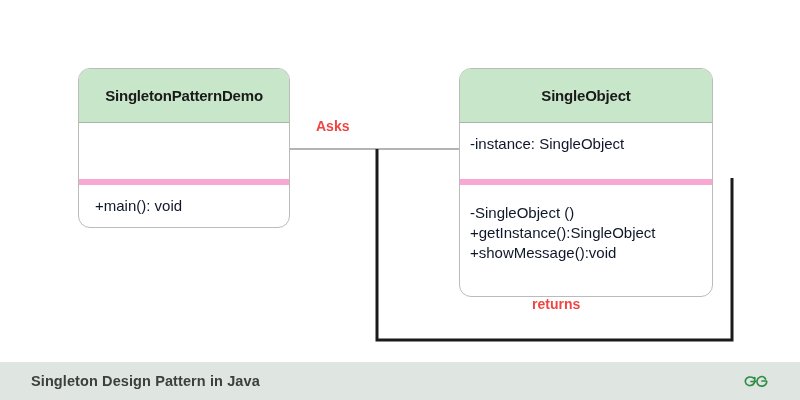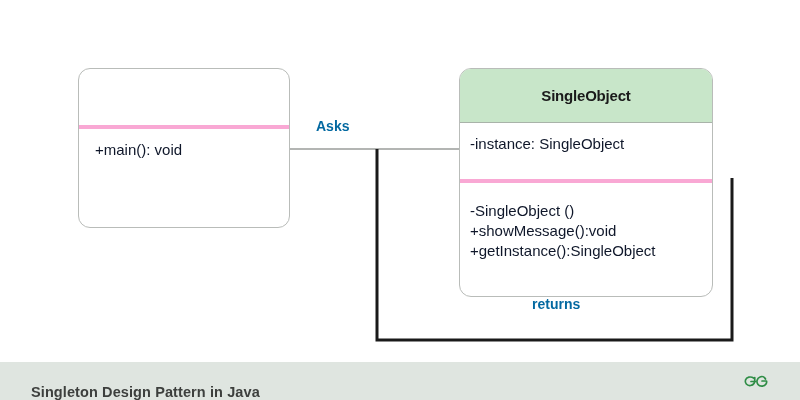--- a/index.html
+++ b/index.html
@@ -47,21 +47,21 @@
     justify-content: center;
     font-weight: bold;
     color: #1a1a1a;
     letter-spacing: -0.2px;
   }
   .uml-compartment {
     box-sizing: border-box;
     color: #0f172a;
   }
   .uml-compartment.divided {
-    border-top: 4px solid #f9a8d4;
+    border-top: 6px solid #f9a8d4;
   }
 
   
   #class-demo {
     left: 78px;
     top: 68px;
     width: 212px;
     height: 160px;
   }
   #class-demo .uml-header {
@@ -101,42 +101,42 @@
   }
   .op-line {
     white-space: nowrap;
   }
 
   
   .edge-label {
     position: absolute;
     font-size: 14px;
     font-weight: bold;
-    color: #0369a1;
+    color: #ef4444;
     white-space: nowrap;
   }
   #label-asks {
     left: 316px;
     top: 118px;
   }
   #label-returns {
     left: 532px;
     top: 296px;
   }
 
   
   #footer {
     position: absolute;
     left: 0;
     top: 362px;
     width: 800px;
     height: 38px;
     background: #dfe5e0;
     display: flex;
-    align-items: flex-end;
+    align-items: center;
   }
   #footer-title {
     margin-left: 31px;
     font-size: 14.5px;
     font-weight: bold;
     color: #3d3f3d;
     letter-spacing: 0.1px;
   }
   #footer-logo {
     position: absolute;
@@ -156,35 +156,36 @@
 <div id="canvas">
 
   <svg id="connectors" viewBox="0 0 800 400" width="800" height="400">
 
     <line x1="290" y1="149" x2="459" y2="149" stroke="#9a9d9a" stroke-width="1.6"></line>
 
     <path d="M 377 149 L 377 340 L 732 340 L 732 178" fill="none" stroke="#1a1a1a" stroke-width="3" stroke-linejoin="miter" stroke-linecap="butt"></path>
   </svg>
 
   <div class="uml-class" id="class-demo">
+    <div class="uml-header">SingletonPatternDemo</div>
     <div class="uml-compartment attrs"></div>
     <div class="uml-compartment ops divided">
       <div class="op-line">+main(): void</div>
     </div>
   </div>
 
   <div class="uml-class" id="class-single">
     <div class="uml-header">SingleObject</div>
     <div class="uml-compartment attrs">
       <div class="op-line">-instance: SingleObject</div>
     </div>
     <div class="uml-compartment ops divided">
       <div class="op-line">-SingleObject ()</div>
+      <div class="op-line">+getInstance():SingleObject</div>
       <div class="op-line">+showMessage():void</div>
-      <div class="op-line">+getInstance():SingleObject</div>
     </div>
   </div>
 
   <div class="edge-label" id="label-asks">Asks</div>
   <div class="edge-label" id="label-returns">returns</div>
 
   <div id="footer">
     <div id="footer-title">Singleton Design Pattern in Java</div>
     <div id="footer-logo">
       <svg viewBox="0 0 60 34" width="30" height="17" aria-hidden="true">

